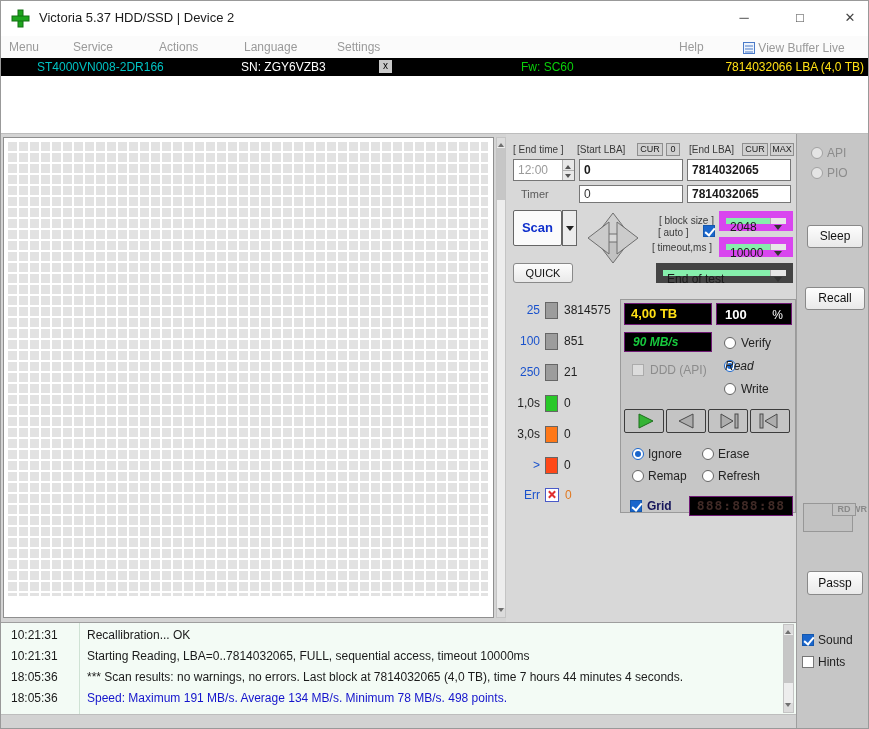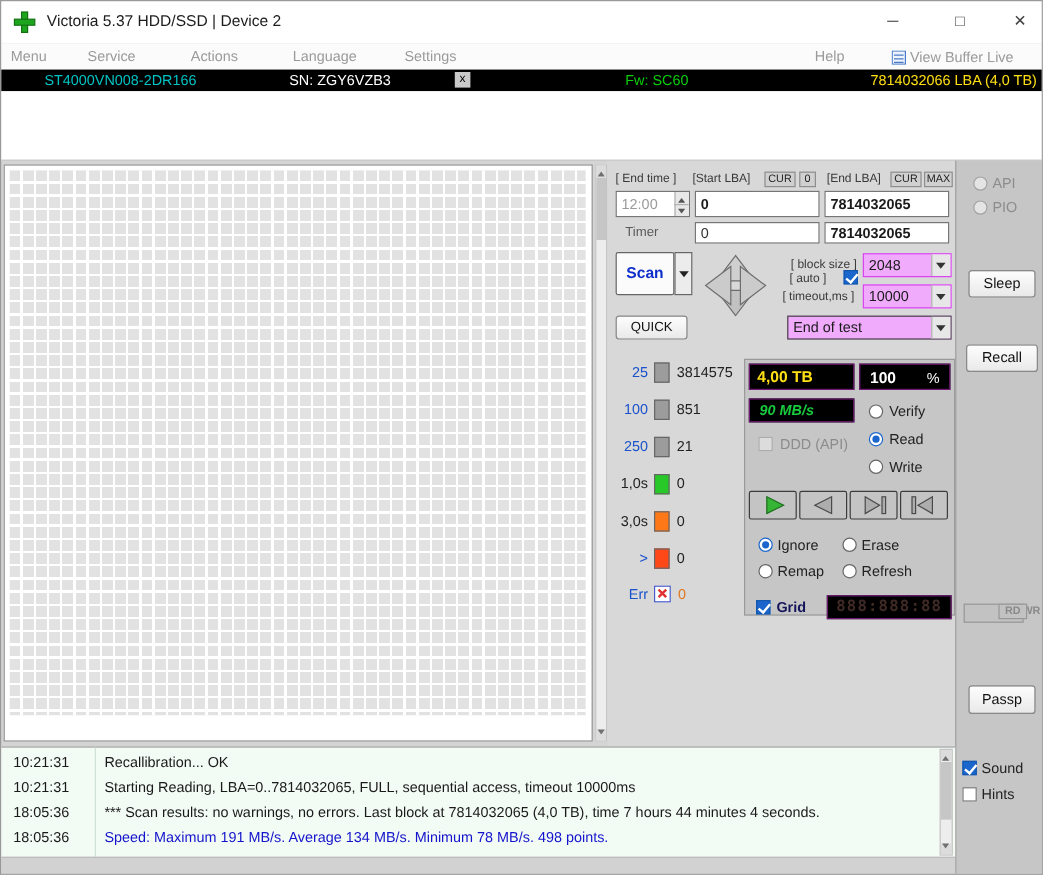--- a/index.html
+++ b/index.html
@@ -48,21 +48,21 @@
 
   
   .mid{left:505px;top:133px;width:290px;height:488px;background:#d8d8d8;}
   .blab{font-size:10px;color:#3a3a3a;white-space:nowrap;}
   .chip{font-size:9px;color:#222;background:#d0d0d0;border:1px solid #8e8e8e;text-align:center;line-height:11px;height:13px;}
   .field{background:#fff;border:1px solid #767676;line-height:20px;padding-left:4px;overflow:hidden;white-space:nowrap;}
   .bold{font-weight:bold;}
   .btn{background:linear-gradient(#fdfdfd,#e9e9e9);border:1px solid #898989;border-radius:3px;
        text-align:center;color:#111;font-size:11px;}
   .scanbtn{background:#fbfbfb;border:1px solid #666;border-radius:2px;color:#1030cc;font-weight:bold;font-size:13px;text-align:center;}
-  .combo{background:#f0abfc;border:1px solid #d946ef;}
+  .combo{background:#86efac;border:7px solid #d946ef;}
   .combo .cval{position:absolute;left:4px;top:2px;white-space:nowrap;}
   .combo .cbtn{position:absolute;right:0;top:0;bottom:0;width:15px;background:#e7e7e7;border-left:1px solid #b0b0b0;}
   .combo .cbtn::after{content:"";position:absolute;left:3px;top:7px;border:4px solid transparent;border-top:5px solid #333;}
   .spbox{position:absolute;right:0;top:0;width:11px;height:10px;background:#e8e8e8;border-left:1px solid #b0b0b0;}
   .spbox::after{content:"";position:absolute;left:2px;border:3px solid transparent;}
   .spbox.u::after{top:2px;border-bottom:4px solid #555;}
   .spbox.d{top:10px;height:10px;border-top:1px solid #b0b0b0;}
   .spbox.d::after{top:3px;border-top:4px solid #555;}
 
   
@@ -333,21 +333,21 @@
       <div class="a disp" style="left:3px;top:3px;width:88px;height:22px;line-height:20px;padding-left:6px;color:#ffe014;font-weight:bold;font-size:13px;">4,00 TB</div>
       <div class="a disp" style="left:95px;top:3px;width:76px;height:22px;">
         <span style="position:absolute;left:8px;top:3px;color:#fff;font-weight:bold;font-size:13px;">100</span>
         <span style="position:absolute;right:8px;top:4px;color:#fff;font-size:12px;">%</span>
       </div>
       <div class="a disp" style="left:3px;top:32px;width:88px;height:20px;line-height:18px;padding-left:8px;color:#17c93d;font-weight:bold;font-style:italic;">90 MB/s</div>
 
       <span class="a radio" style="left:103px;top:37px;"></span>
       <span class="a rlab" style="left:120px;top:36px;">Verify</span>
       <span class="a radio sel" style="left:103px;top:60px;"></span>
-      <span class="a rlab" style="left:120px;top:59px;">Read</span>
+      <span class="a rlab" style="left:104px;top:59px;font-style:italic;">Read</span>
       <span class="a cb dis" style="left:11px;top:64px;"></span>
       <span class="a rlab dim" style="left:29px;top:63px;">DDD (API)</span>
       <span class="a radio" style="left:103px;top:83px;"></span>
       <span class="a rlab" style="left:120px;top:82px;">Write</span>
 
       <div class="a playbtn" style="left:3px;top:109px;width:40px;height:24px;">
         <svg width="30" height="16">
             <polygon points="10,1 24,8 10,15" fill="#35b435" stroke="#1d6e1d"></polygon>
           </svg>
       </div>
@@ -387,21 +387,21 @@
 
   <div class="a right">
     <span class="a radio dis" style="left:14px;top:13px;"></span>
     <span class="a rlab dim" style="left:30px;top:12px;">API</span>
     <span class="a radio dis" style="left:14px;top:33px;"></span>
     <span class="a rlab dim" style="left:30px;top:32px;">PIO</span>
 
     <div class="a btn" style="left:10px;top:91px;width:56px;height:23px;line-height:21px;font-size:12px;">Sleep</div>
     <div class="a btn" style="left:8px;top:153px;width:60px;height:23px;line-height:21px;font-size:12px;">Recall</div>
 
-    <span class="a minibtn" style="left:6px;top:369px;width:24px;height:16px;padding-left:48px;">WR</span>
+    <span class="a minibtn" style="left:6px;top:369px;width:24px;height:29px;padding-left:48px;">WR</span>
     <span class="a minibtn" style="left:35px;top:369px;width:24px;height:13px;">RD</span>
 
     <div class="a btn" style="left:10px;top:437px;width:56px;height:24px;line-height:22px;font-size:12px;">Passp</div>
 
     <span class="a cb on" style="left:5px;top:500px;"></span>
     <span class="a rlab" style="left:21px;top:499px;">Sound</span>
     <span class="a cb" style="left:5px;top:522px;"></span>
     <span class="a rlab" style="left:21px;top:521px;">Hints</span>
   </div>
 

